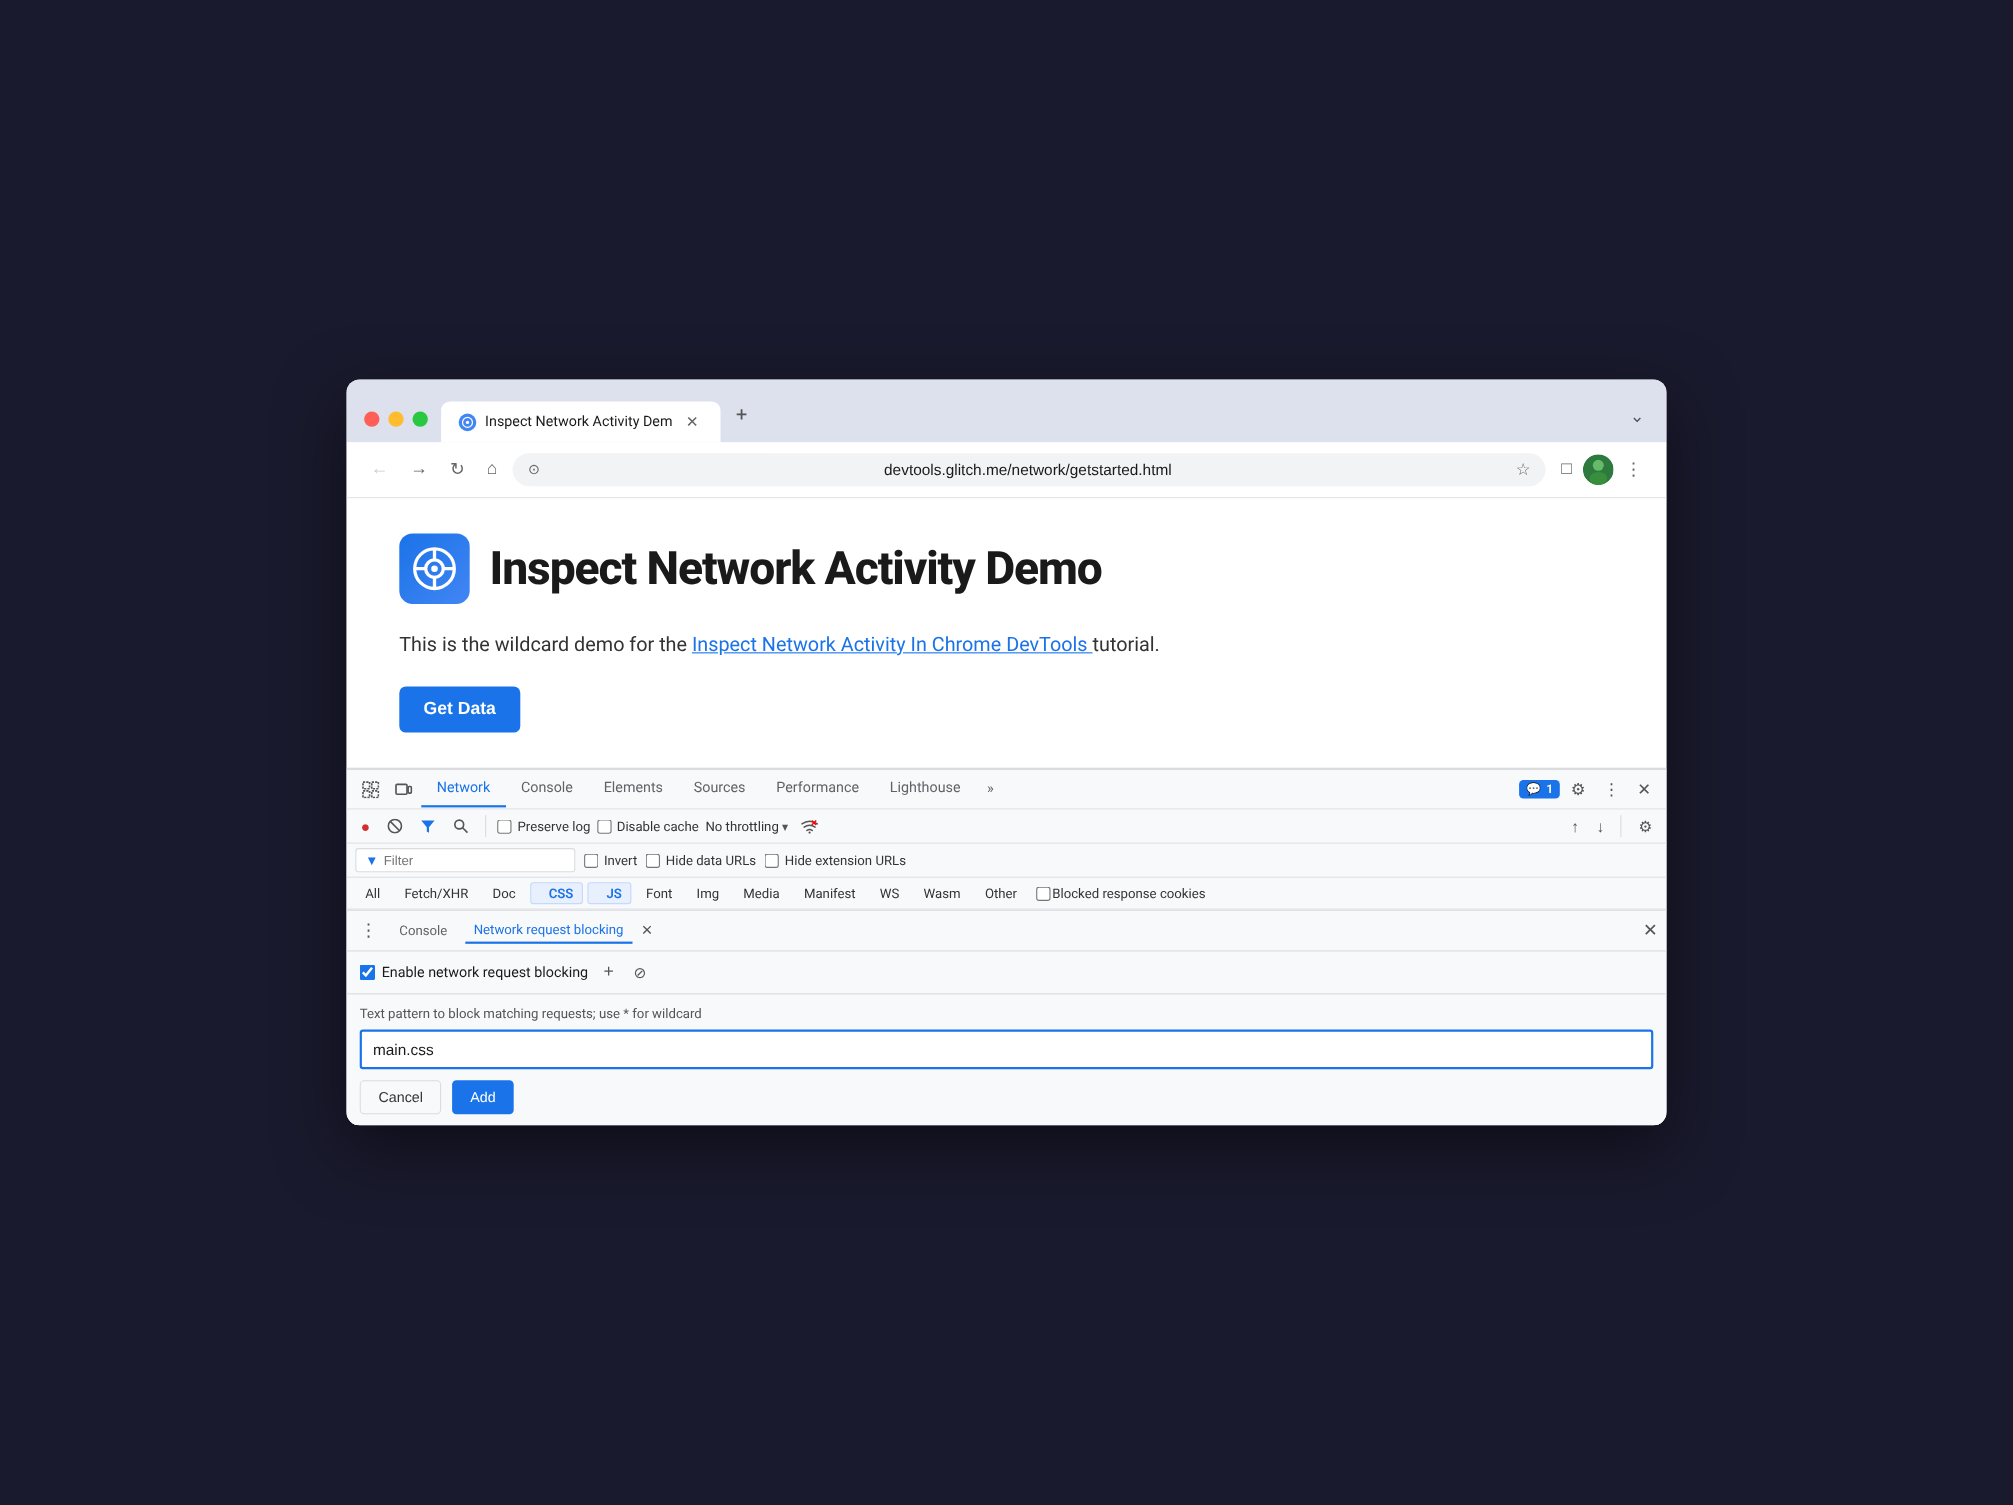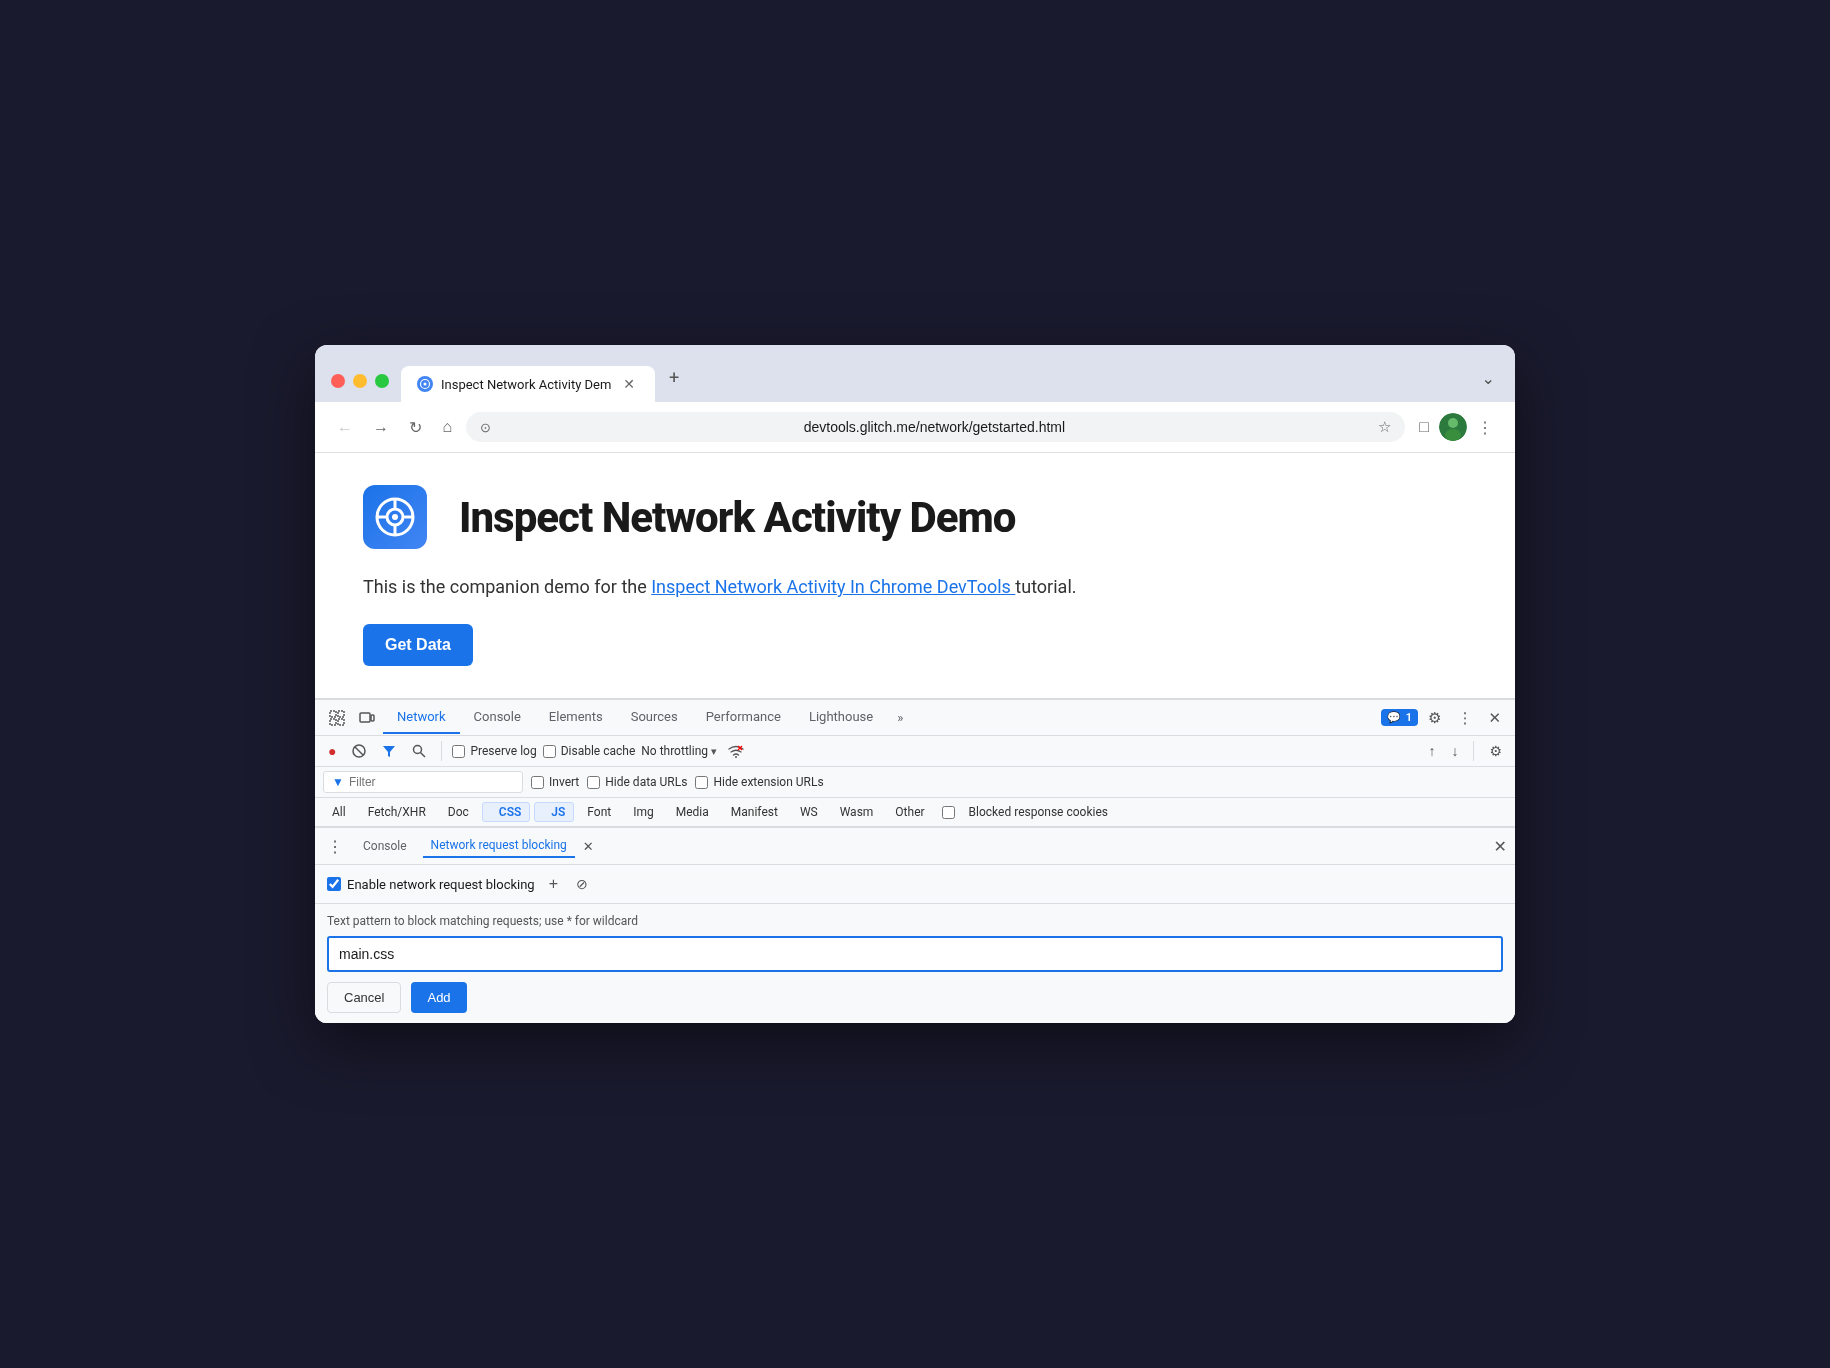--- a/index.html
+++ b/index.html
@@ -162,21 +162,21 @@
 
     
     .page-content {
       background: #ffffff;
       padding: 32px 48px 24px 48px;
     }
 
     .page-header {
       display: flex;
       align-items: center;
-      gap: 32px;
+      gap: 18px;
       margin-bottom: 24px;
     }
 
     .devtools-icon {
       width: 64px;
       height: 64px;
       border-radius: 12px;
       background: linear-gradient(135deg, #1a73e8, #4285f4);
       display: flex;
       align-items: center;
@@ -391,21 +391,21 @@
       background: #e8f0fe;
       color: #1a73e8;
       border-color: #c5d8fd;
       font-weight: 600;
       padding-left: 16px;
     }
 
     .blocked-cookies-check {
       display: flex;
       align-items: center;
-      gap: 14px;
+      gap: 2px;
       font-size: 12px;
       color: #333;
       margin-left: 4px;
     }
 
     
     .bottom-panel {
       background: #f8f9fa;
       border-top: 1px solid #dadce0;
     }
@@ -615,21 +615,21 @@
           <line x1="22" y1="4" x2="22" y2="14" stroke="white" stroke-width="3"></line>
           <line x1="22" y1="30" x2="22" y2="40" stroke="white" stroke-width="3"></line>
           <line x1="4" y1="22" x2="14" y2="22" stroke="white" stroke-width="3"></line>
           <line x1="30" y1="22" x2="40" y2="22" stroke="white" stroke-width="3"></line>
         </svg>
       </div>
       <h1 class="page-title">Inspect Network Activity Demo</h1>
     </div>
 
     <p class="page-description">
-      <span>This is the companion demo for the </span><span class="link-text">Inspect Network Activity In Chrome DevTools </span><span>tutorial.</span>
+      <span>This is the wildcard demo for the </span><span class="link-text">Inspect Network Activity In Chrome DevTools </span><span>tutorial.</span>
     </p>
 
     <button class="get-data-btn">Get Data</button>
   </div>
 
   <div class="devtools-panel">
 
     <div class="devtools-toolbar">
       <button class="devtools-tool-btn">
         <svg width="16" height="16" viewBox="0 0 16 16">

